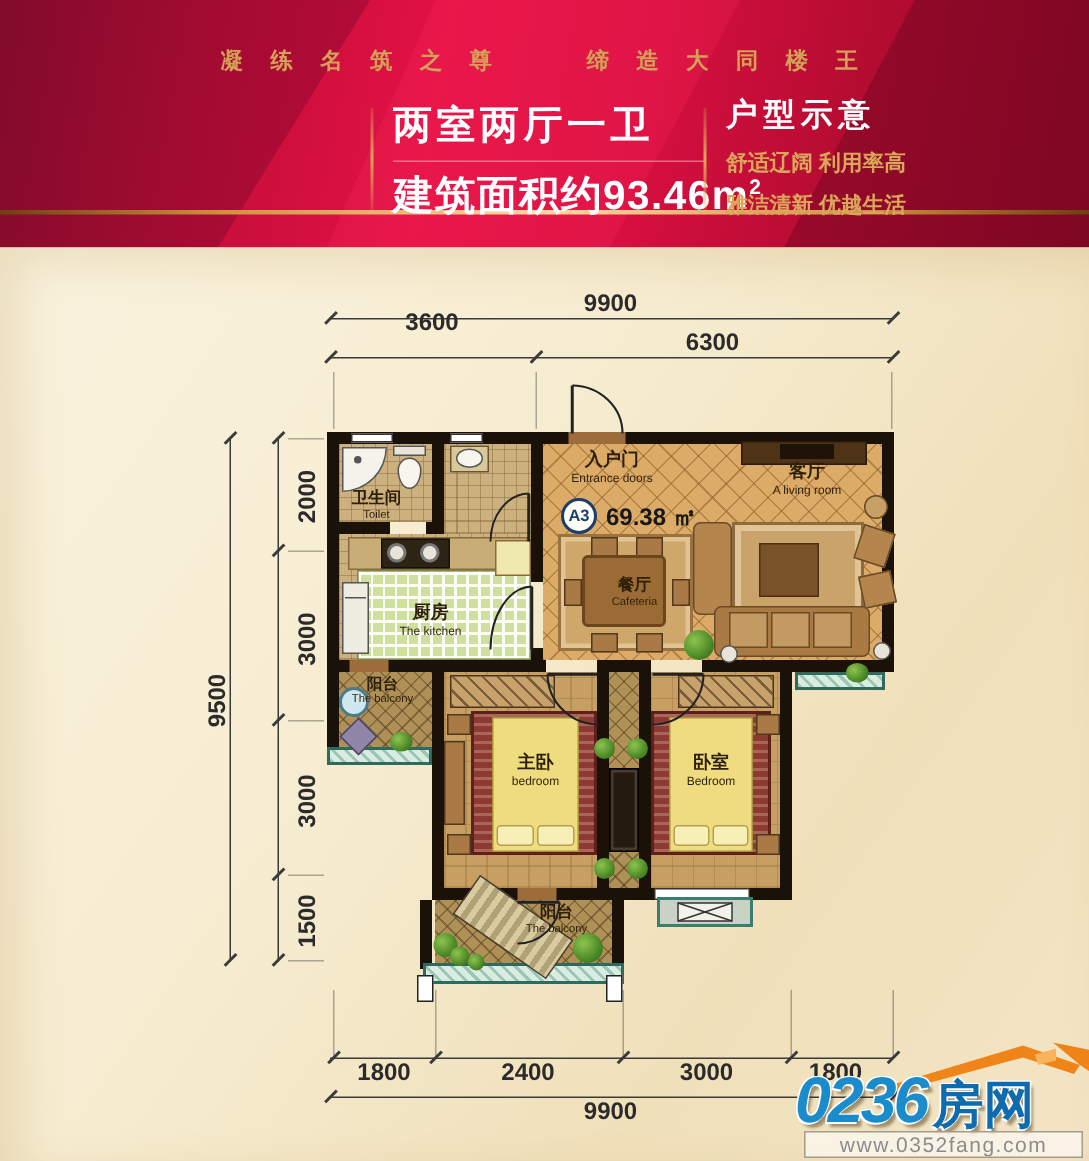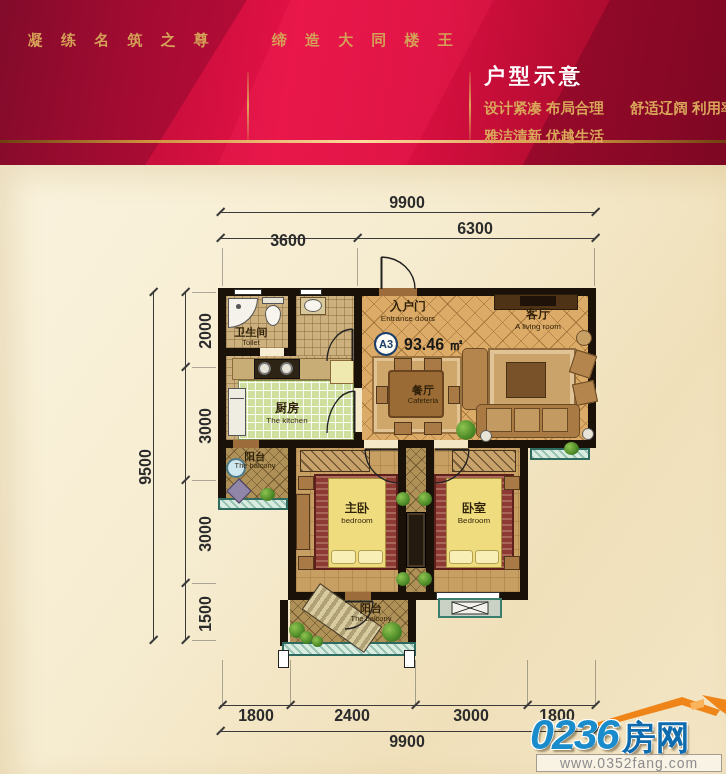--- a/index.html
+++ b/index.html
@@ -8,21 +8,21 @@
          font-family:"Liberation Sans",sans-serif;background:#f5ecd4;}
   .abs{position:absolute;}
 
   
   .header{position:absolute;left:0;top:0;width:726px;height:165px;
     background:linear-gradient(100deg,#8e0e2e 0%,#c30e3a 20%,#e31145 40%,#d80f40 58%,#b30c31 78%,#930a29 100%);}
   .facet{position:absolute;top:0;bottom:0;left:0;right:0;}
   .facet.f1{background:rgba(110,6,36,.35);clip-path:polygon(0 0,34% 0,20% 100%,0 100%);}
   .facet.f2{background:rgba(255,45,95,.22);clip-path:polygon(40% 0,68% 0,56% 100%,30% 100%);}
   .facet.f3{background:rgba(80,4,26,.32);clip-path:polygon(84% 0,100% 0,100% 100%,72% 100%);}
-  .slogan{position:absolute;left:0;top:31px;width:726px;text-align:left;
+  .slogan{position:absolute;left:0;top:31px;width:726px;text-align:center;
     color:#d5a057;font-size:15px;font-weight:bold;letter-spacing:7px;}
   .slogan span{margin:0 28px;}
   .goldline{position:absolute;left:0;top:140px;width:726px;height:3px;
     background:linear-gradient(90deg,#6e3f12,#cf8f3e 20%,#ffd9a0 50%,#cf8f3e 80%,#6e3f12);}
   .title{position:absolute;left:58px;top:58px;font-weight:bold;color:#e8bc6a;
     text-shadow:0 2px 3px rgba(80,30,0,.45),0 -1px 0 rgba(255,240,200,.35);
     font-size:58px;line-height:1;letter-spacing:2px;}
   .title .num{font-size:40px;}
   .vdiv{position:absolute;top:72px;width:2px;height:68px;
     background:linear-gradient(180deg,rgba(222,166,90,.2),#dda65a,rgba(222,166,90,.2));}
@@ -108,25 +108,29 @@
 
   <div class="header">
     <div class="facet f1"></div>
     <div class="facet f2"></div>
     <div class="facet f3"></div>
     <div class="slogan">
       <span>凝 练 名 筑 之 尊</span><span>缔 造 大 同 楼 王</span>
     </div>
     <div class="goldline"></div>
     <div class="vdiv" style="left:247px;"></div>
+    <div class="mid">
+      <div class="l1">两室两厅一卫</div>
+      <div class="sep"></div>
+      <div class="l2"><span>建筑面积约93.46m</span><sup>2</sup></div>
+    </div>
     <div class="vdiv" style="left:469px;"></div>
     <div class="rightblk">
       <div class="sec-title">户型示意</div>
       <div class="feat">
-        <span>设计紧凑 布局合理</span>
         <span>舒适辽阔 利用率高</span>
       </div>
       <div class="feat">
         <span>雅洁清新 优越生活</span>
       </div>
     </div>
   </div>
 
   <div class="plan-bg"></div>
 
@@ -312,34 +316,34 @@
   <div class="lbl" style="left:447px;top:502px;width:54px;">
     <span class="cn">卧室</span>
     <span class="en">Bedroom</span>
   </div>
   <div class="lbl" style="left:332px;top:602px;width:78px;">
     <span class="cn" style="font-size:11px;">阳台</span>
     <span class="en" style="font-size:7.5px;">The balcony</span>
   </div>
 
   <div class="abs" style="left:374px;top:332px;width:24px;height:24px;border:2px solid #1c3e6b;border-radius:50%;background:#fdfdf5;color:#1c3e6b;font-size:11px;font-weight:bold;text-align:center;line-height:21px;z-index:31;">A3</div>
-  <div class="abs" style="left:404px;top:335px;width:90px;font-size:16px;font-weight:bold;color:#181818;z-index:31;">93.46 ㎡</div>
+  <div class="abs" style="left:404px;top:335px;width:90px;font-size:16px;font-weight:bold;color:#181818;z-index:31;">69.38 ㎡</div>
 
   <div class="dl" style="left:220px;top:212px;width:375px;height:1px;"></div>
   <div class="dl" style="left:220px;top:238px;width:375px;height:1px;"></div>
   <div class="sl" style="left:215px;top:211px;"></div>
   <div class="sl" style="left:590px;top:211px;"></div>
   <div class="sl" style="left:215px;top:237px;"></div>
   <div class="sl" style="left:352px;top:237px;"></div>
   <div class="sl" style="left:590px;top:237px;"></div>
   <div class="ext" style="left:222px;top:248px;width:1px;height:38px;"></div>
   <div class="ext" style="left:357px;top:248px;width:1px;height:38px;"></div>
   <div class="ext" style="left:594px;top:248px;width:1px;height:38px;"></div>
   <div class="dnum" style="left:377px;top:194px;width:60px;">9900</div>
-  <div class="dnum" style="left:258px;top:232px;width:60px;">3600</div>
+  <div class="dnum" style="left:258px;top:207px;width:60px;">3600</div>
   <div class="dnum" style="left:445px;top:220px;width:60px;">6300</div>
 
   <div class="dl" style="left:153px;top:292px;width:1px;height:348px;"></div>
   <div class="dl" style="left:185px;top:292px;width:1px;height:348px;"></div>
   <div class="sl" style="left:148px;top:291px;"></div>
   <div class="sl" style="left:148px;top:639px;"></div>
   <div class="sl" style="left:180px;top:291px;"></div>
   <div class="sl" style="left:180px;top:366px;"></div>
   <div class="sl" style="left:180px;top:479px;"></div>
   <div class="sl" style="left:180px;top:582px;"></div>

